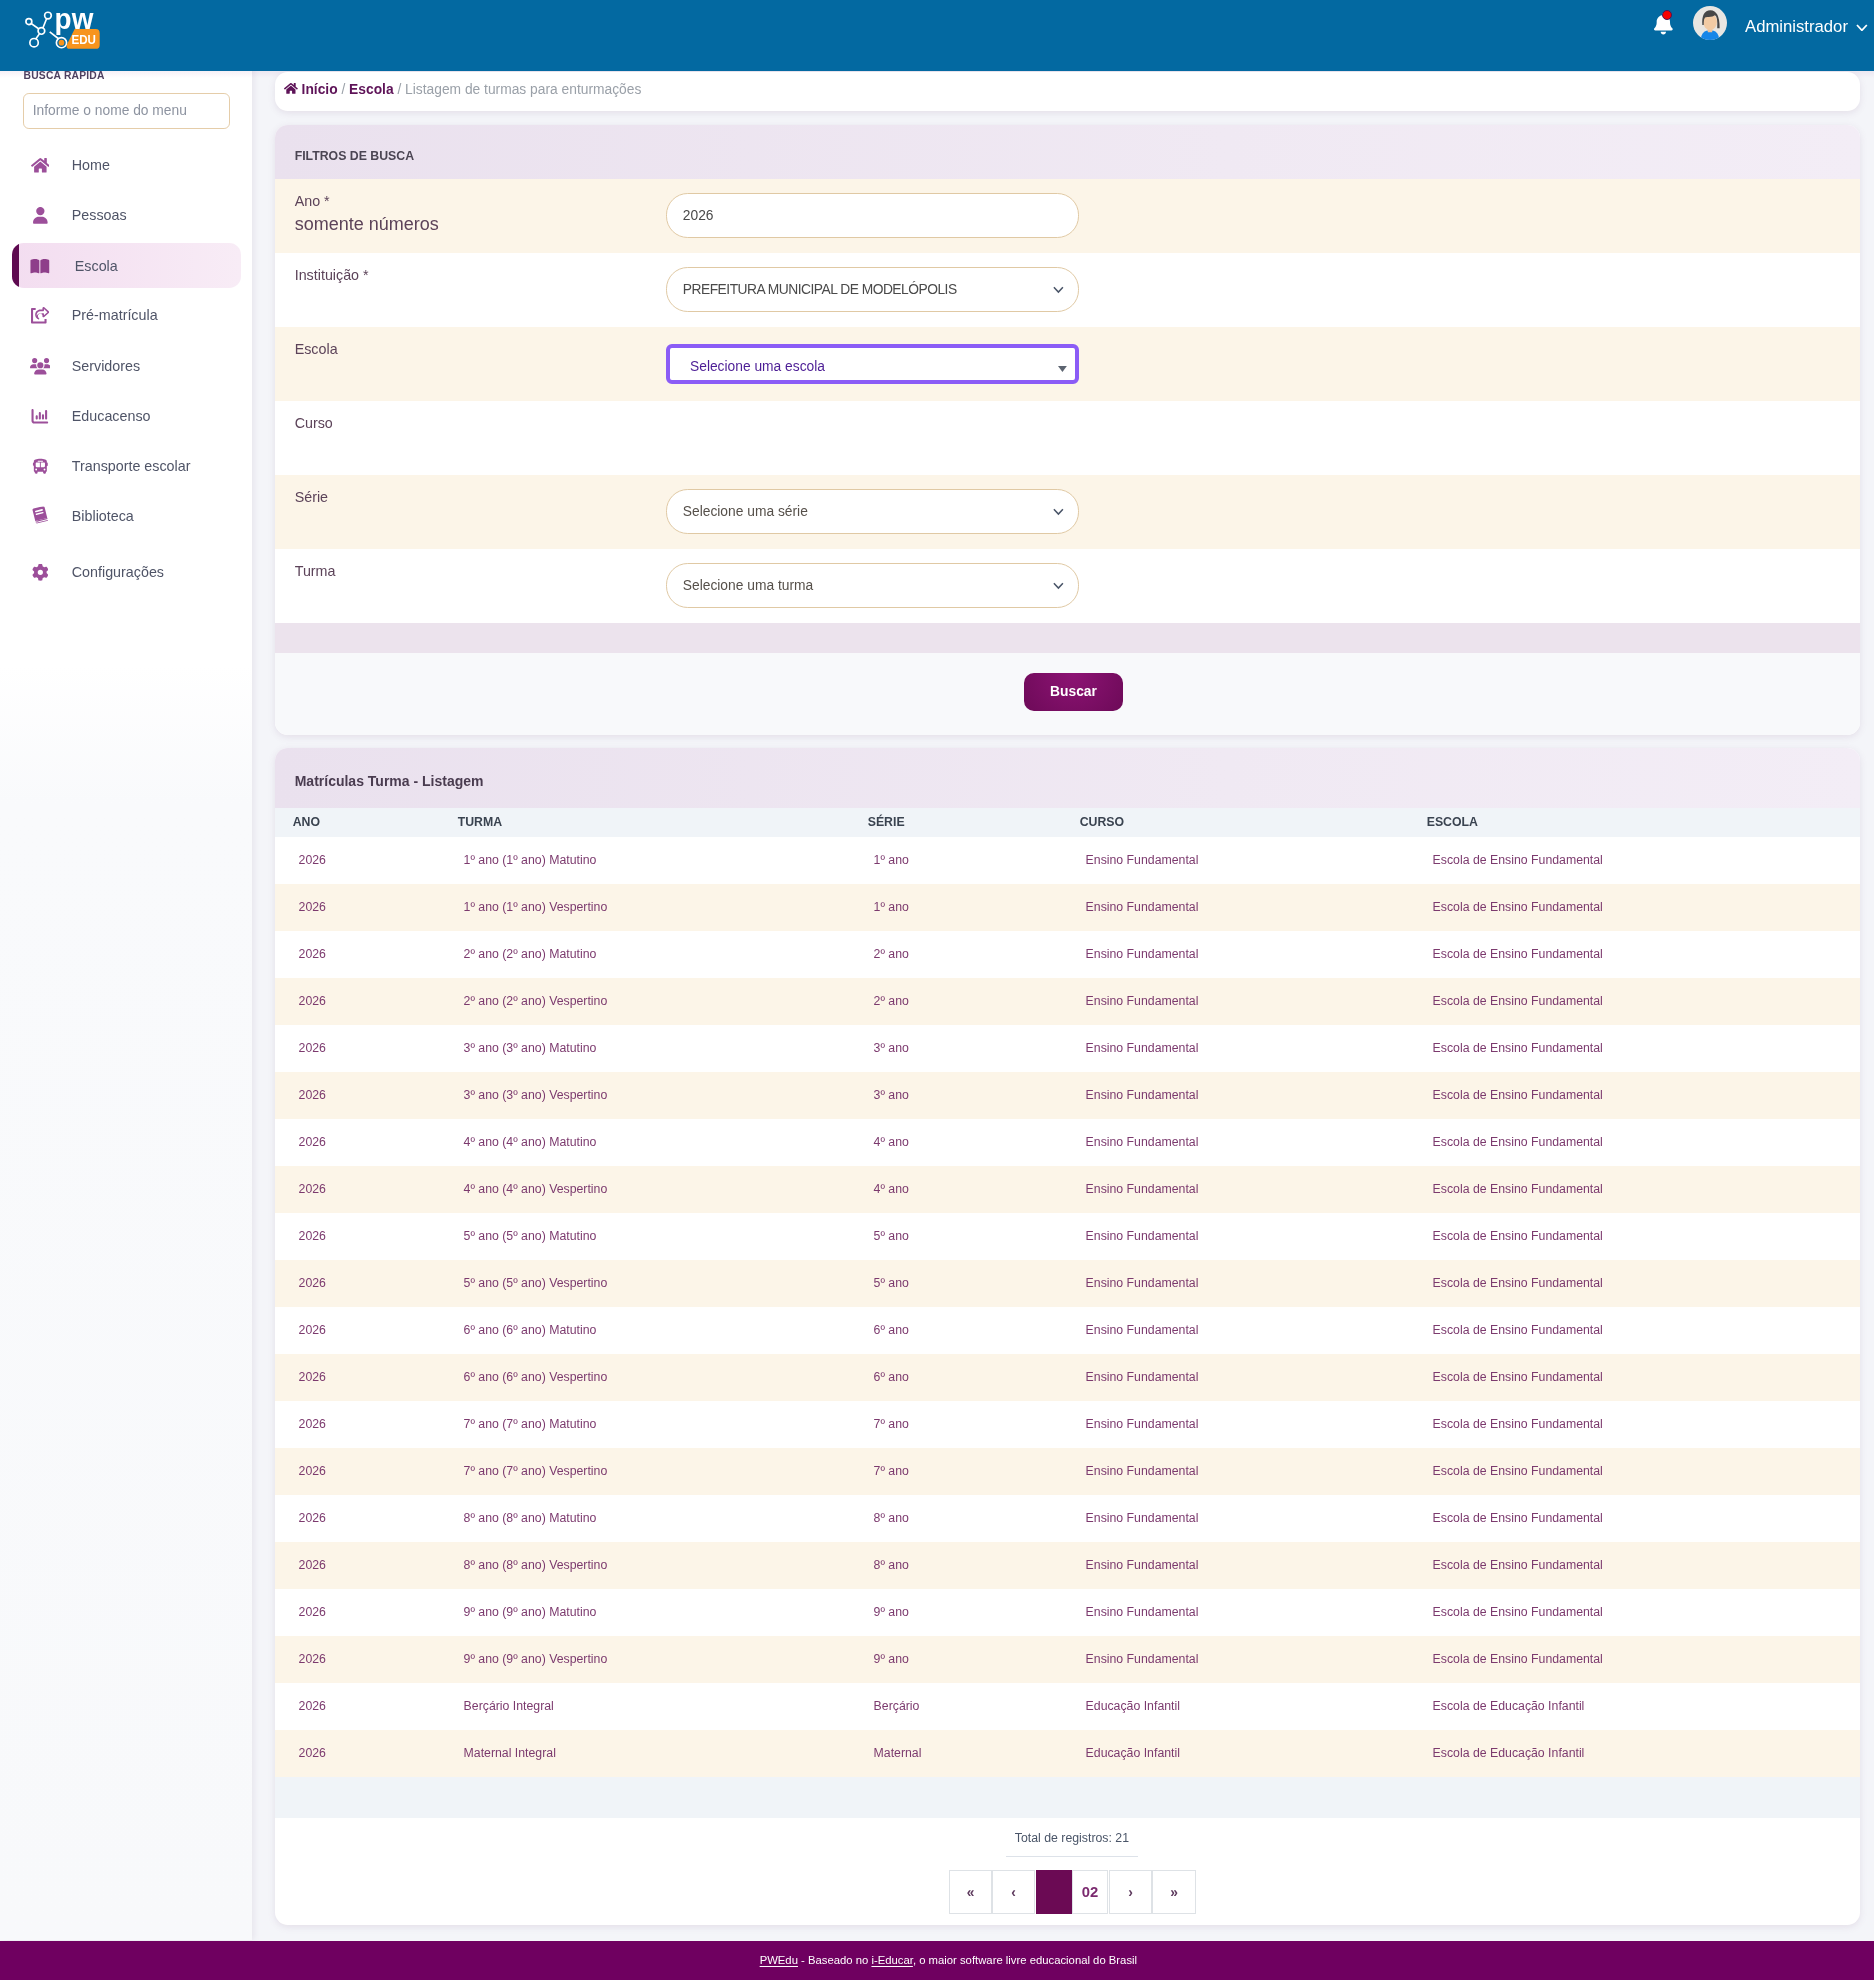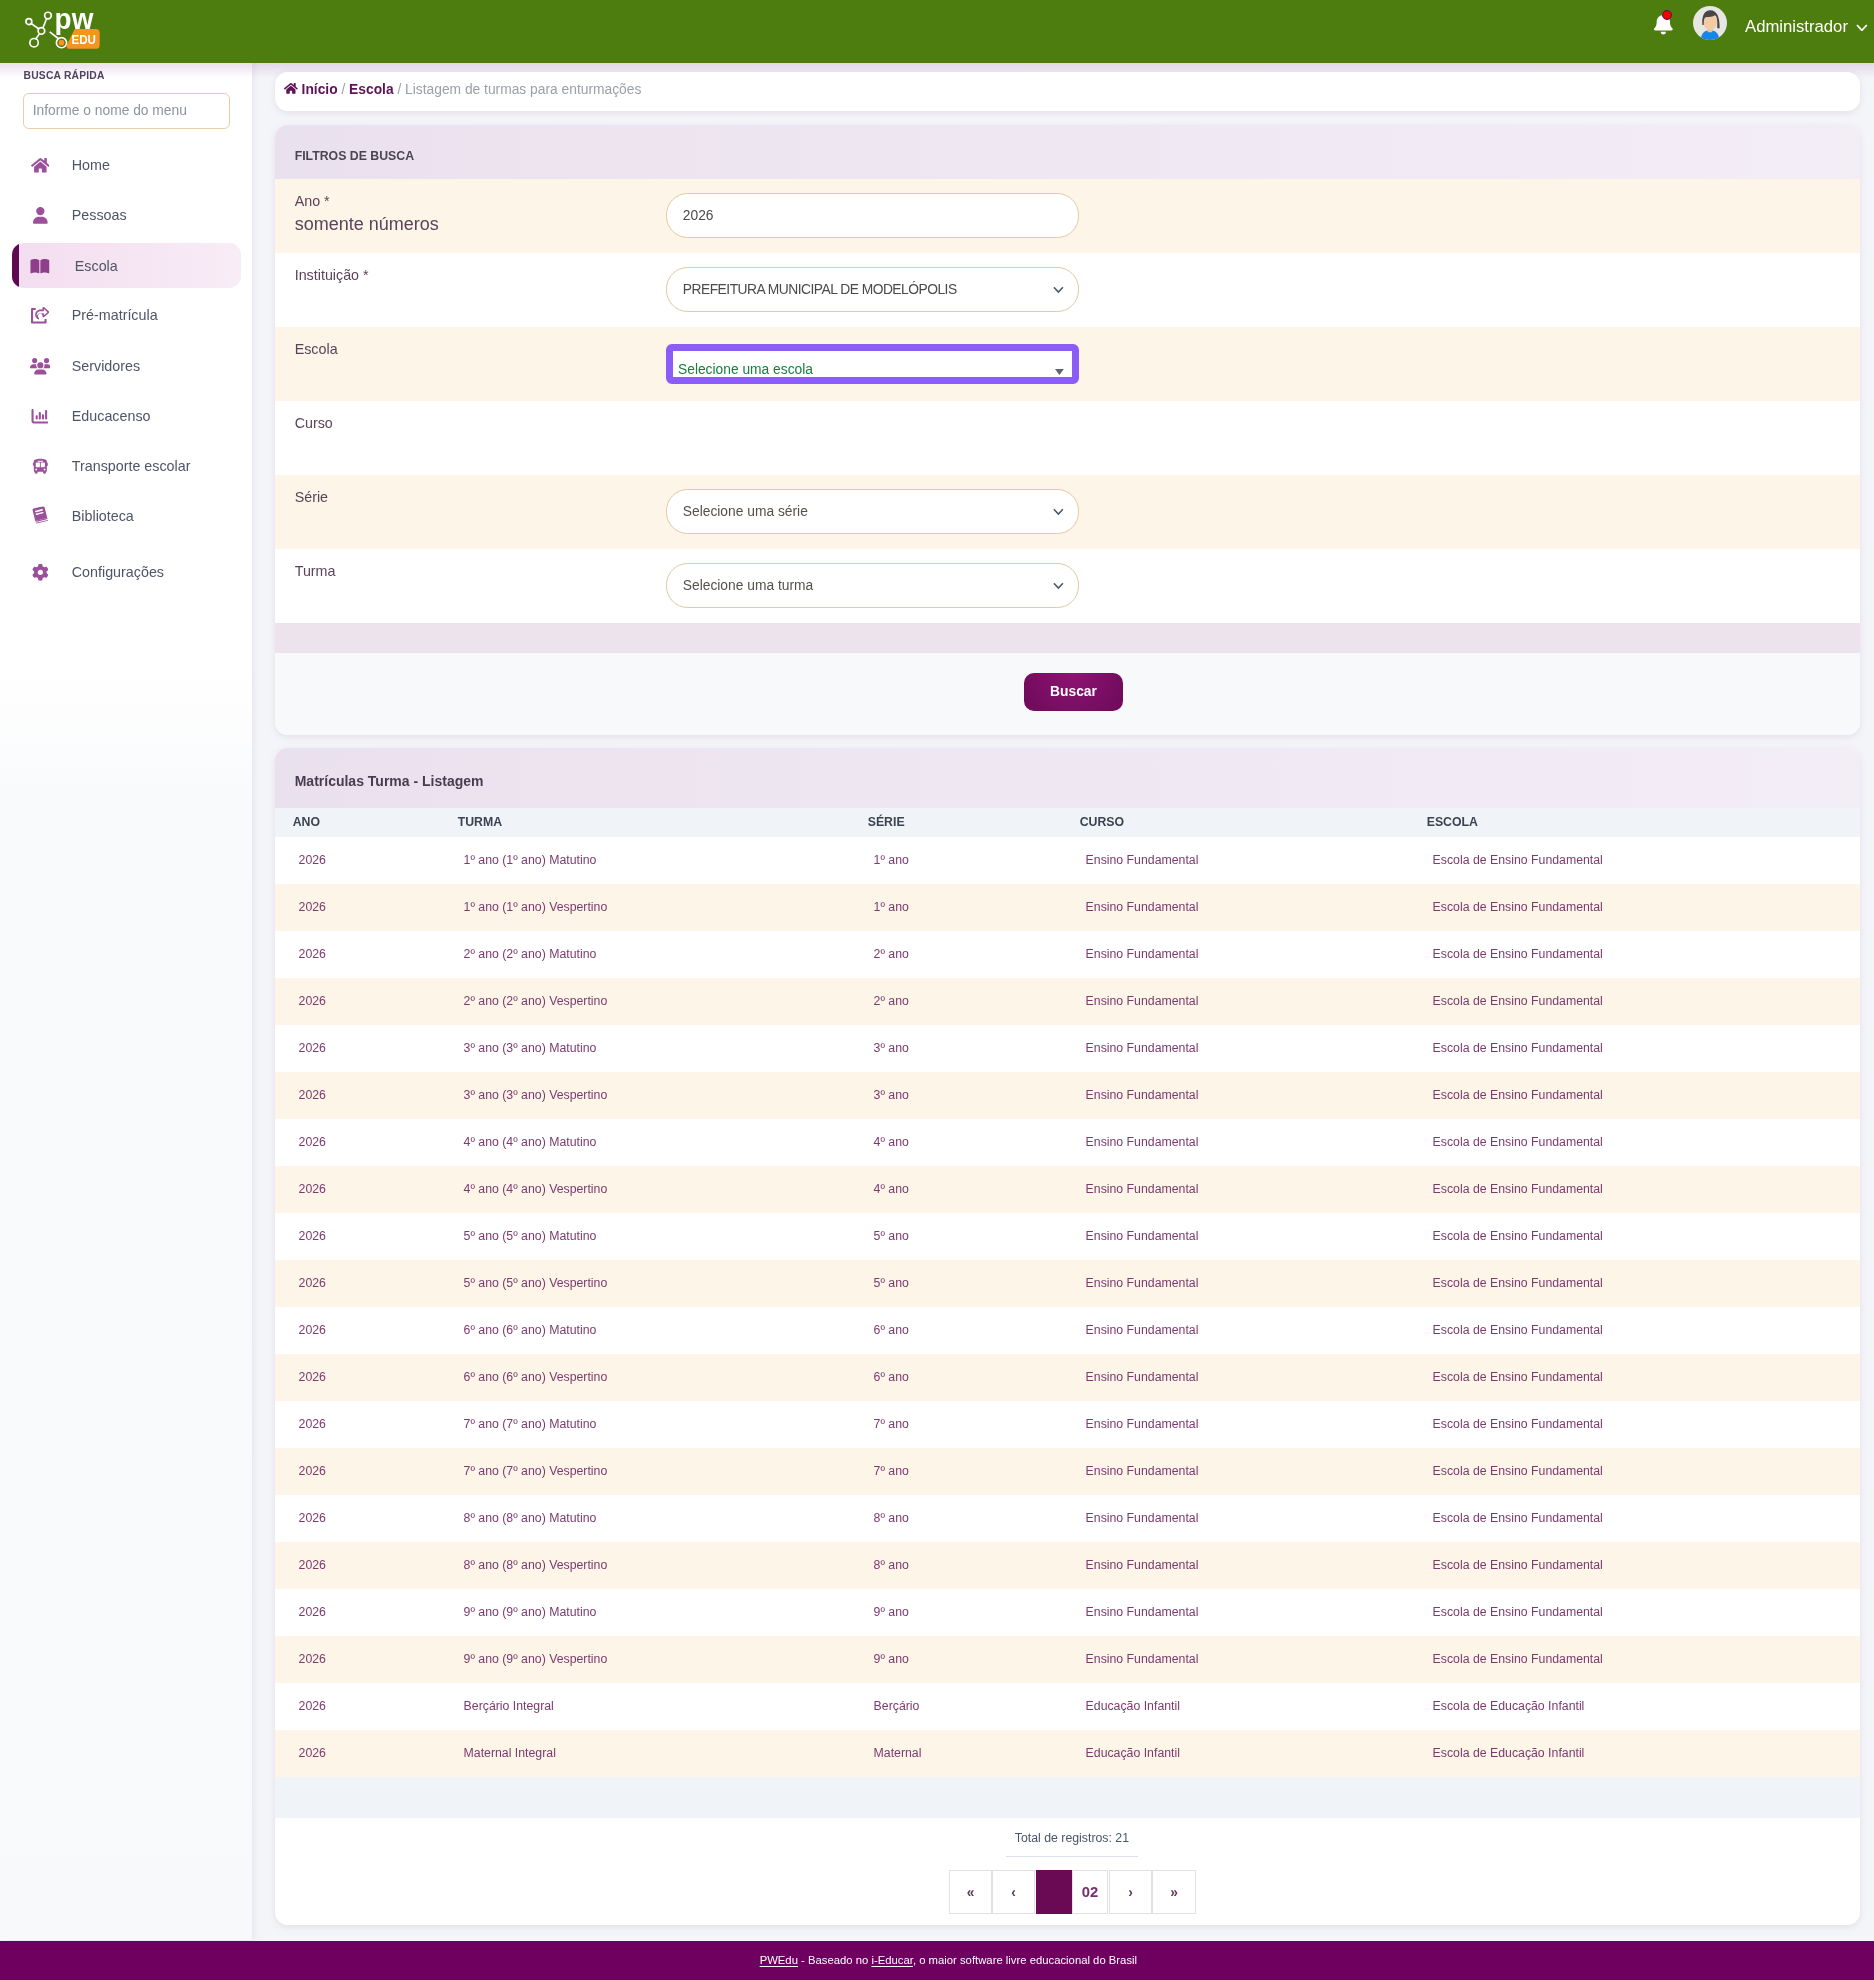--- a/index.html
+++ b/index.html
@@ -1,17 +1,17 @@
 <!DOCTYPE html>
 <html lang="pt-br"><head><meta charset="utf-8">
 <title>PWEdu</title>
 <style>
 * { margin:0; padding:0; box-sizing:border-box; }
 html,body { width:1875px; height:1981px; font-family:"Liberation Sans",sans-serif; background:#f4f5f9; position:relative; overflow:hidden; }
-#topbar { position:absolute; left:0; top:0; width:1875px; height:63px; background:#4d7c0f; z-index:30;padding-left:32px; }
+#topbar { position:absolute; left:0; top:0; width:1875px; height:71px; background:#0369a1; z-index:30;padding-left:32px; }
 #topgrad { position:absolute; left:0; top:54px; width:1875px; height:23.6px; background:linear-gradient(to bottom, rgba(163,105,168,0.34), rgba(244,245,249,0)); z-index:6; pointer-events:none; }
 #sidebar { position:absolute; left:0; top:54px; width:252px; height:1886px; background:linear-gradient(180deg, #ffffff 0px, #ffffff 611px, #f9fafc 749px, #f8f9fb 100%); box-shadow:2px 0 5.9px rgba(120,90,130,0.10); z-index:5; }
 .sb-title { position:absolute; left:23.6px; top:15.8px; font-size:10.3px; font-weight:bold; color:#4b3f5e; letter-spacing:0.2px; }
 .sb-search { position:absolute; left:22.7px; top:39px; width:207px; height:36px; border:1px solid #e5cda9; border-radius:5.9px; background:#fff; color:#8d93a0; font-size:13.8px; line-height:34px; padding-left:9px; }
 #menu div { position:absolute; left:11.8px; width:229px; height:45px; }
 #menu .mi { position:absolute; left:18px; top:50%; transform:translateY(-50%); width:20.7px; text-align:center; }
 #menu .mi svg { vertical-align:middle; }
 #menu .ml { position:absolute; left:60px; top:50%; transform:translateY(-50%); font-size:14.3px; color:#4f5467; }
 #menu div.active { background:linear-gradient(90deg,#f3ddf0,#f8ecf6); border-radius:11.8px; overflow:hidden; }
 #menu div.active::before { content:""; position:absolute; left:0; top:0; width:6.9px; height:45px; background:#5e0a50; }
@@ -23,21 +23,21 @@
 #breadcrumb .bc-ico { margin-right:3.9px; }
 #breadcrumb b { color:#5e1358; font-weight:bold; }
 #filtercard { top:125px; height:610px; overflow:hidden; }
 .card-head { height:54px; background:linear-gradient(90deg,#eae1ee 0%, #f0e9f3 60%, #f3edf6 100%); font-weight:bold; font-size:12.3px; color:#4b4553; line-height:62px; padding-left:19.7px; }
 .frow { position:relative; height:74px; }
 .frow.cream { background:#fcf5e8; }
 .frow .lab { position:absolute; left:19.7px; top:13.8px; font-size:14.3px; color:#5c4359; }
 .frow .hint { position:absolute; left:19.7px; top:35px; font-size:18px; color:#5c4359; }
 .ctrl { position:absolute; left:391px; width:413px; height:45px; top:14.3px; border:1px solid #e0c9a4; border-radius:21.7px; background:#fff; font-size:13.8px; line-height:43px; padding-left:15.8px; color:#4a4a4a; }
 .ctrl .chev { position:absolute; right:13.8px; top:0; height:43px; display:flex; align-items:center; }
-.sel2 { left:391px; width:413px; height:40px; top:16.7px; border-radius:5.9px; border:7px solid #8b5cf6; line-height:38px; color:#15803d; padding-left:5px; }
+.sel2 { left:391px; width:413px; height:40px; top:16.7px; border-radius:5.9px; border:4px solid #8b5cf6; line-height:38px; color:#4c1d95; padding-left:20px; }
 #striprow { height:29.6px; background:#ece3ed; }
 #btnrow { position:relative; height:83px; background:#f8f9fb; }
 #buscar { position:absolute; left:749px; top:20.7px; width:99px; height:38px; background:radial-gradient(circle at 50% 0%, #8d1374, #6d0a58); border-radius:9.9px; color:#fff; font-weight:bold; font-size:13.8px; text-align:center; line-height:38px; }
 #listcard { top:748px; height:1177px; overflow:hidden; }
 table { border-collapse:collapse; table-layout:fixed; width:1585px; }
 col.c1 { width:165px; } col.c2 { width:410px; } col.c3 { width:212px; } col.c4 { width:347px; } col.c5 { width:452px; }
 thead th { height:28.6px; background:#f0f4f8; font-size:12.3px; color:#3a4350; text-align:left; padding-left:17.7px; font-weight:bold; }
 tbody td { height:47px; font-size:12.3px; color:#7c3a6e; padding-left:23.6px; }
 tbody tr.even td { background:#fcf5e8; }
 #tfoot { height:41px; background:#f0f4f8; }

